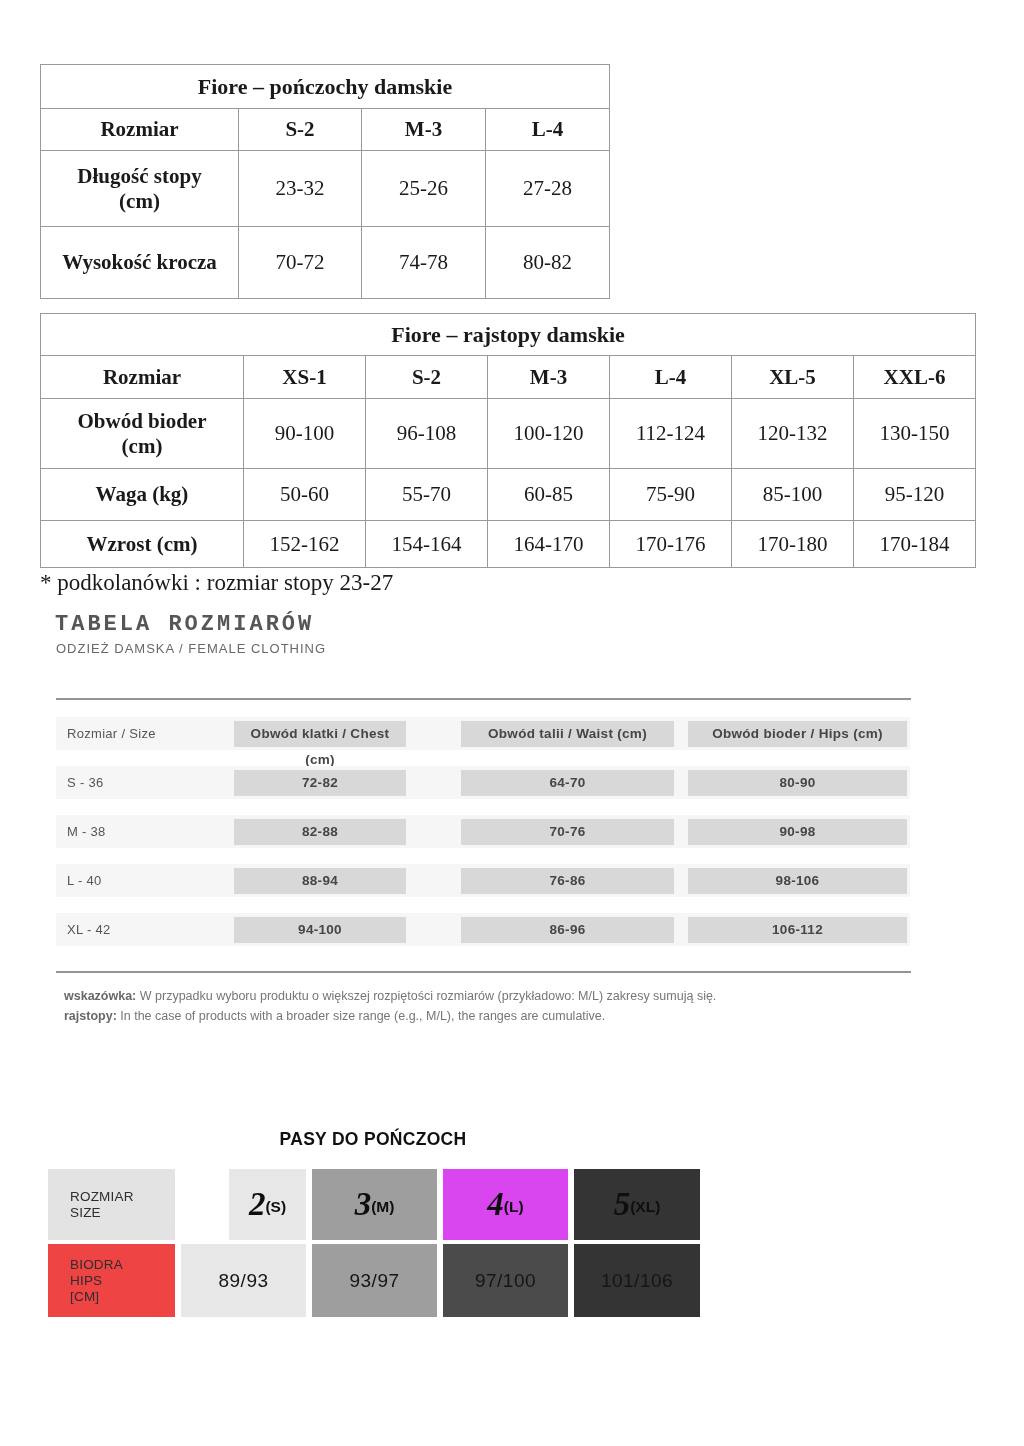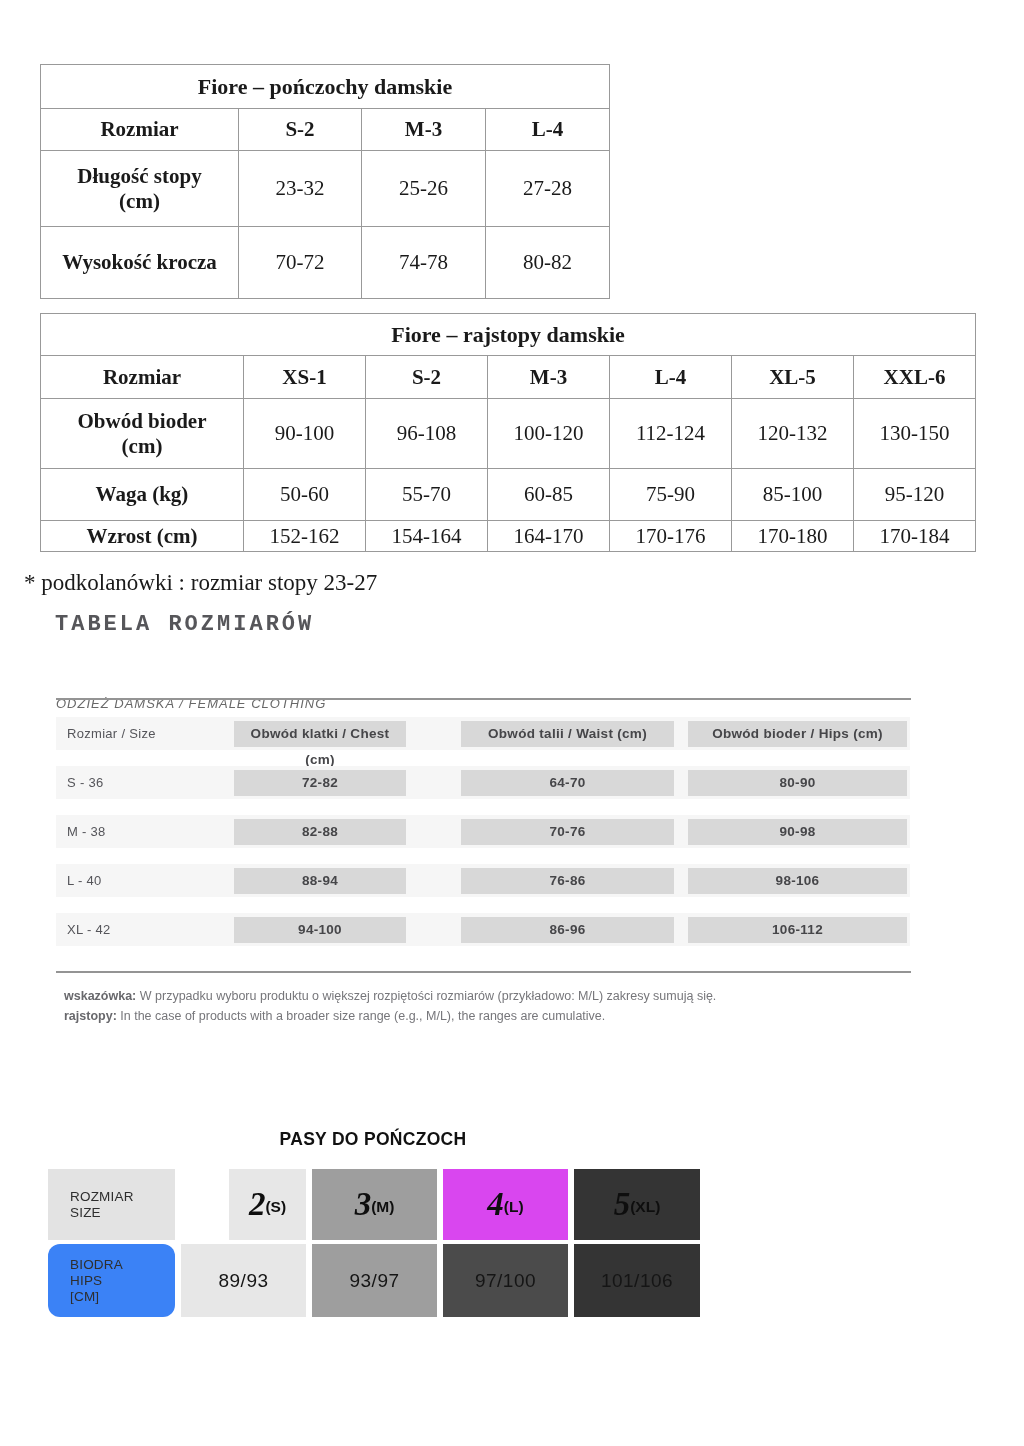--- a/index.html
+++ b/index.html
@@ -15,35 +15,35 @@
     font-family:"Liberation Serif", serif; font-size:21px; color:#1a1a1a;
     background:#ffffff;
   }
   table.ftab td { border:1px solid #999999; text-align:center; vertical-align:middle; padding:2px 8px; }
   table.ftab td.ttl { font-weight:bold; font-size:22px; }
   table.ftab td.hd  { font-weight:bold; }
   table.ftab td.lbl { font-weight:bold; padding:2px 20px; }
   .t1 { left:40px; top:64px;  width:569px; }
   .t2 { left:40px; top:313px; width:935px; }
   .t1 .r-title{height:44px} .t1 .r-head{height:42px} .t1 .r-a{height:76px} .t1 .r-b{height:72px}
-  .t2 .r-title{height:42px} .t2 .r-head{height:43px} .t2 .r-a{height:70px} .t2 .r-b{height:52px} .t2 .r-c{height:31px}
+  .t2 .r-title{height:42px} .t2 .r-head{height:43px} .t2 .r-a{height:70px} .t2 .r-b{height:52px} .t2 .r-c{height:47px}
 
   .footnote {
-    position:absolute; left:24px; top:570px;
+    position:absolute; left:40px; top:570px;
     font-family:"Liberation Serif", serif; font-size:23px; color:#1a1a1a;
   }
 
   
   .sec-heading {
     position:absolute; left:55px; top:612px;
     font-size:22px; font-weight:bold; letter-spacing:3px; color:#56565a;font-family:Liberation Mono, monospace;
   }
   .sec-subheading {
-    position:absolute; left:56px; top:696px;
-    font-size:13px; letter-spacing:1px; color:#686868;font-style:italic;
+    position:absolute; left:56px; top:641px;
+    font-size:13px; letter-spacing:1px; color:#686868;
   }
   .rule { position:absolute; left:56px; width:855px; height:2px; background:#949494; }
   .rule-top { top:698px; } .rule-bottom { top:971px; }
 
   .band {
     position:absolute; left:56px; width:854px; height:33px;
     background:#f6f6f6; display:flex; align-items:center;
   }
   .band .band-label { padding-left:11px; font-size:13px; color:#55555a; letter-spacing:0.3px; }
   .pill {
@@ -225,21 +225,21 @@
     <div class="g-cell" style="background: rgb(158, 158, 158);">
       <span class="sizewrap"><span class="num">3</span><span class="ltr">(M)</span></span>
     </div>
     <div class="g-cell" style="background: #d946ef;">
       <span class="sizewrap"><span class="num">4</span><span class="ltr">(L)</span></span>
     </div>
     <div class="g-cell" style="background: rgb(52, 52, 52); text-align: center;">
       <span class="sizewrap"><span class="num">5</span><span class="ltr">(XL)</span></span>
     </div>
 
-    <div class="g-cell g-label" style="background: #3b82f6; border-radius: 12px;">
+    <div class="g-cell g-label" style="background: #ef4444;">
       <span>BIODRA</span>
       <span>HIPS</span>
       <span>[CM]</span>
     </div>
     <div class="g-cell g-val" style="background: rgb(231, 231, 231);">89/93</div>
     <div class="g-cell g-val" style="background: rgb(158, 158, 158);">93/97</div>
     <div class="g-cell g-val" style="background: rgb(75, 75, 75);">97/100</div>
     <div class="g-cell g-val" style="background: rgb(52, 52, 52);">101/106</div>
   </div>
 

